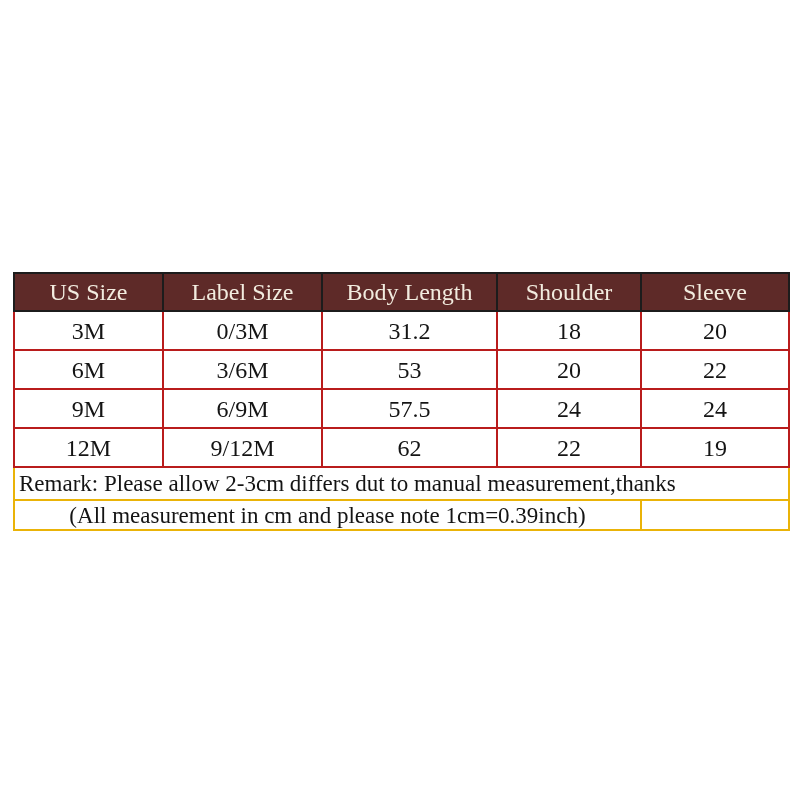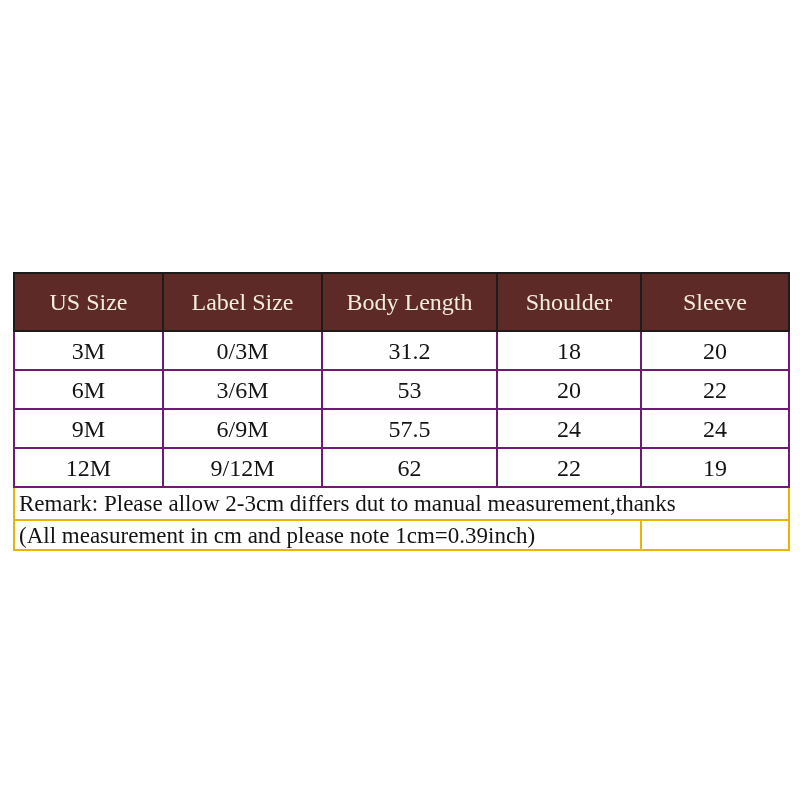--- a/index.html
+++ b/index.html
@@ -33,49 +33,49 @@
     height: 38px;
   }
   tr.header-row th {
     background: #5e2a28;
     color: #f2ecdf;
     font-weight: normal;
     font-size: 24px;
     text-align: center;
     vertical-align: middle;
     border: 2px solid #1c1c1c;
-    padding: 16px;
+    padding: 6px;
     line-height: 1;
   }
   tr.data-row {
     height: 39px;
   }
   tr.data-row td {
     background: #ffffff;
     color: #141414;
     font-size: 24px;
     text-align: center;
     vertical-align: middle;
-    border: 2px solid #701a75;
+    border: 2px solid #b91c1c;
     padding: 1px;
     line-height: 1;
   }
   tr.remark-row td {
     background: #ffffff;
     color: #141414;
     font-size: 23px;
     vertical-align: middle;
     border: 2px solid #eab308;
     padding: 0 4px;
     line-height: 1;
   }
   tr.remark-row-1 { height: 33px; }
   tr.remark-row-2 { height: 30px; }
   tr.remark-row-1 td { text-align: left; }
-  tr.remark-row-2 td.remark-center { }
+  tr.remark-row-2 td.remark-center { text-align: center; }
 </style>
 </head>
 <body>
 
 <div class="canvas">
   <table class="size-chart">
     <colgroup>
       <col class="c1">
         <col class="c2">
         <col class="c3">

